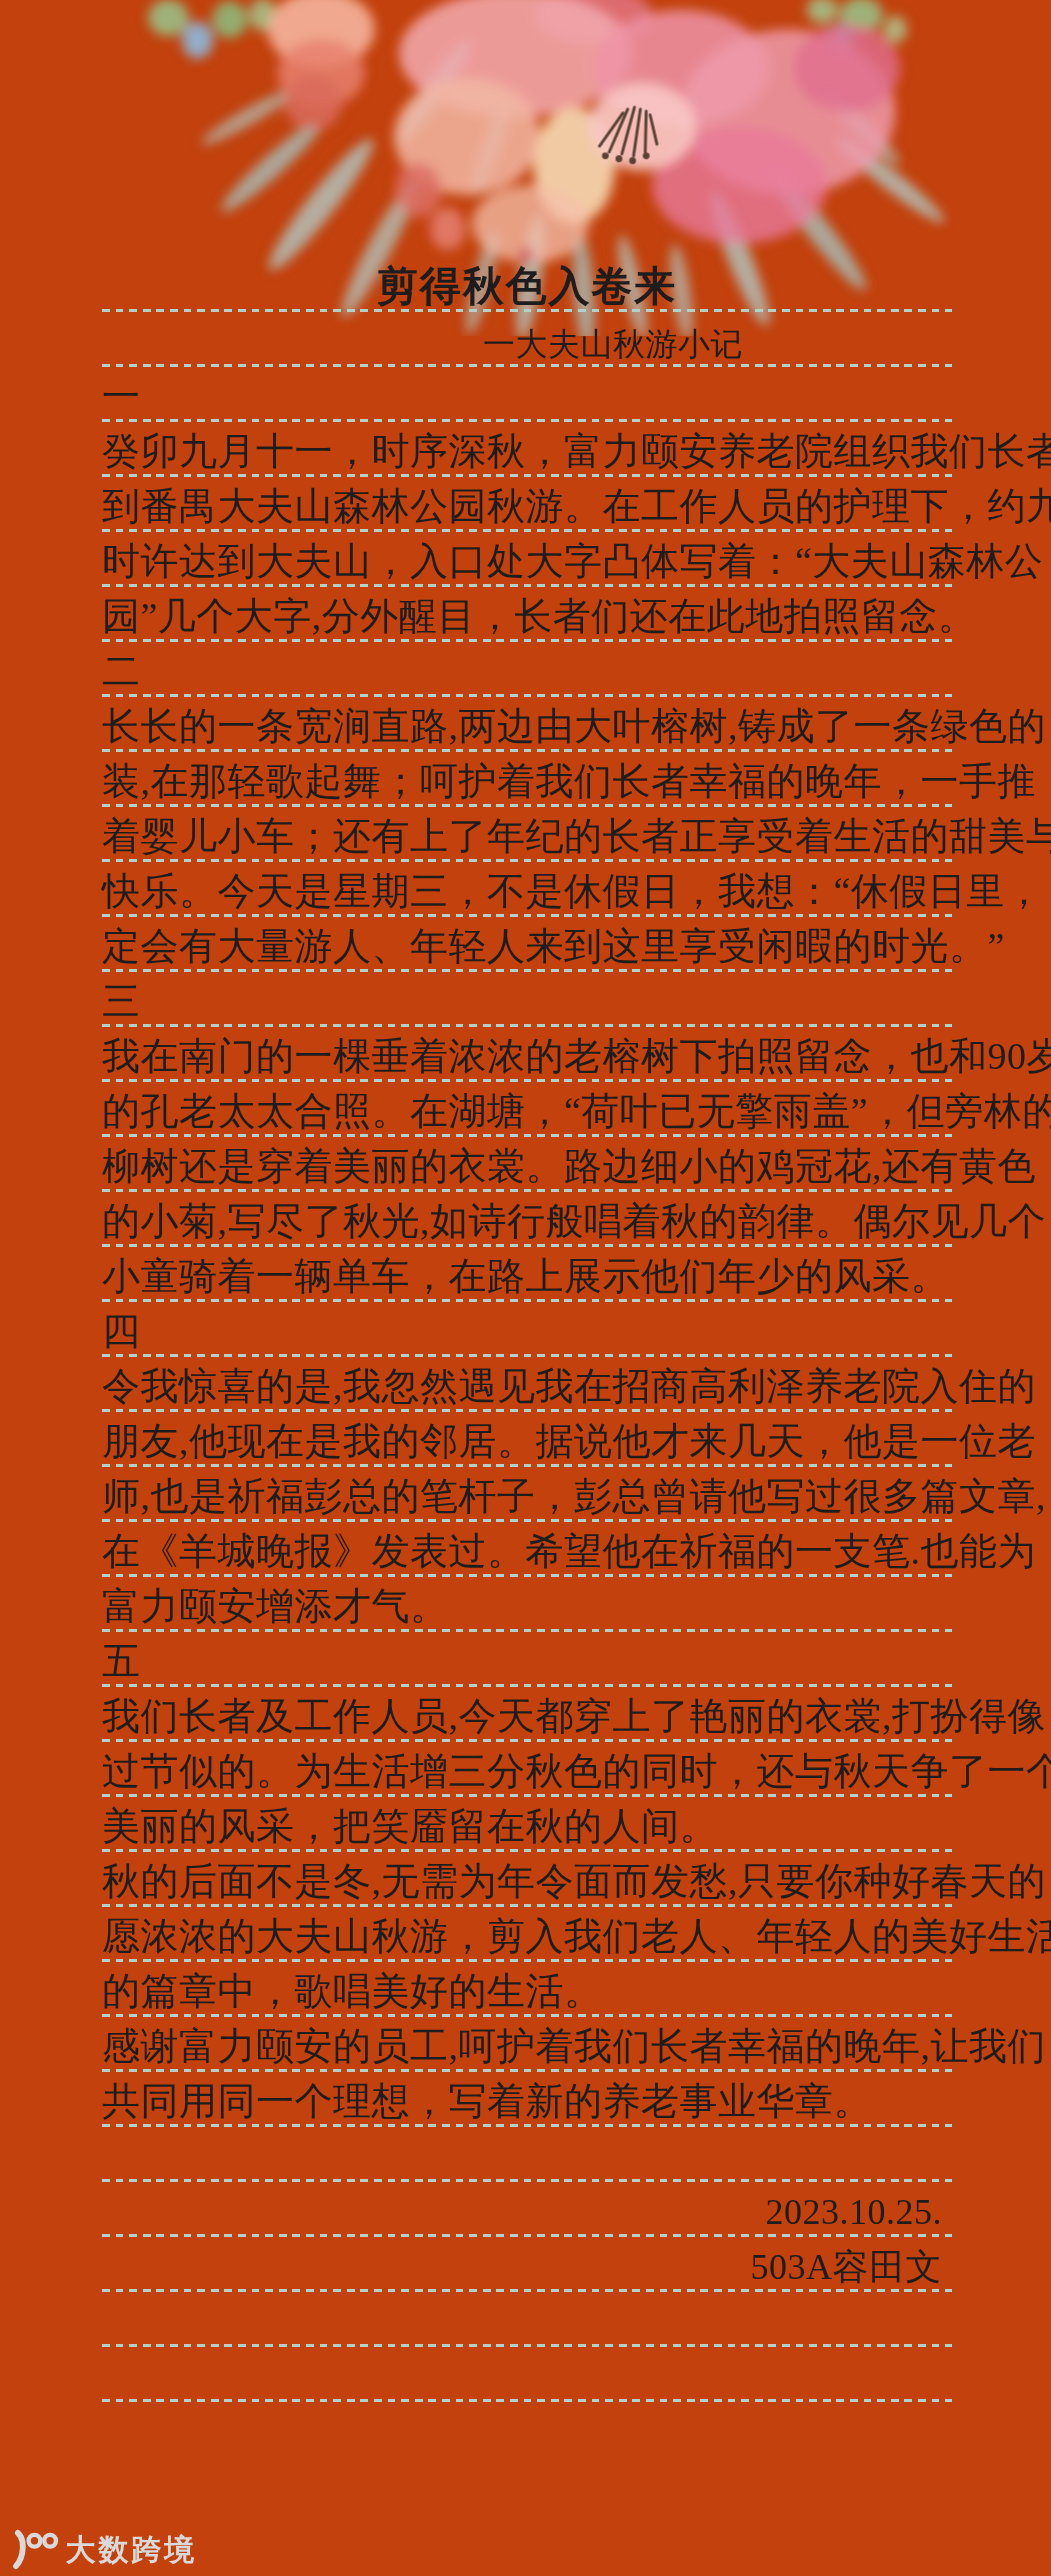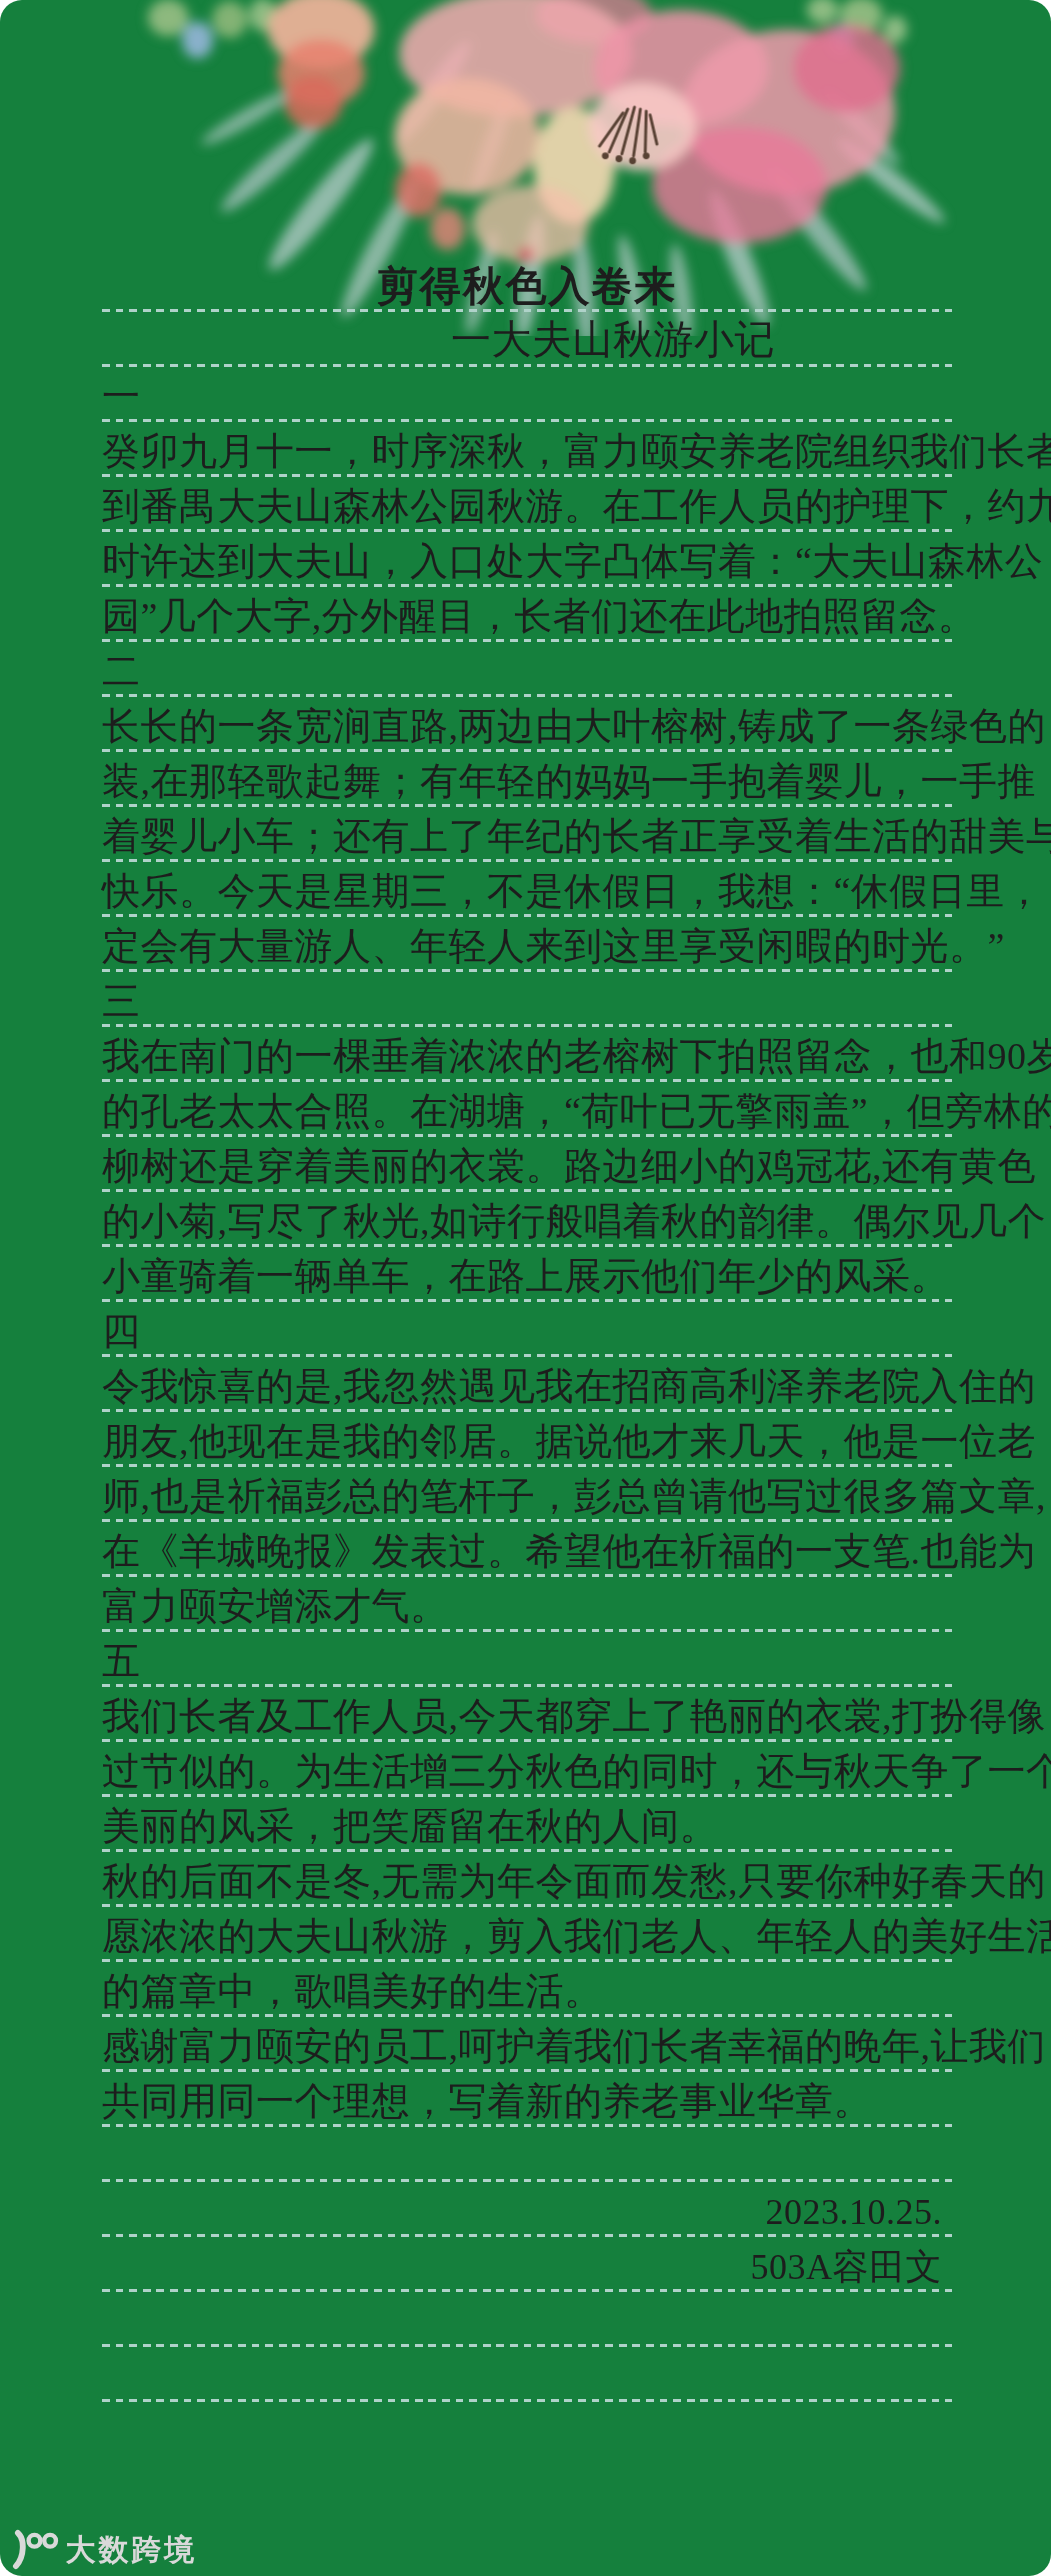--- a/index.html
+++ b/index.html
@@ -1,32 +1,32 @@
 <!DOCTYPE html>
 <html style="--rule: #afd2c9; --ink: #1d1d1d; --wm: #d9d9d9; --flower-pink: #ef9aab; --flower-deep-pink: #e0648c; --flower-peach: #f2b7a4; --flower-cream: #f6d9b4; --leaf-sage: #b2c9c6; --leaf-green: #9abf85; --berry-blue: #8fb3d3; --stamen-brown: #4a3526;"><head>
 <meta charset="utf-8">
 <style>
   html,body{margin:0;padding:0;background:#fff;}
   .page{
-    position:relative;width:1051px;height:2576px;background:#15803d;
-    overflow:hidden;font-family:"Liberation Serif","DejaVu Serif",serif;border-radius:22px;
+    position:relative;width:1051px;height:2576px;background:#c2410c;
+    overflow:hidden;font-family:"Liberation Serif","DejaVu Serif",serif;
   }
   .bouquet{position:absolute;top:0;left:0;width:1051px;height:336px;pointer-events:none;}
   .sheet{position:absolute;left:102px;top:257px;width:850px;}
   .row{position:relative;height:55px;}
   .row::after{
     content:"";position:absolute;left:0;right:0;bottom:0;height:2.9px;
     background:repeating-linear-gradient(90deg,var(--rule,#afd2c9) 0 7.8px,transparent 7.8px 13.6px);
   }
   .txt{
     position:absolute;bottom:6.8px;left:0;white-space:nowrap;
     font-size:38px;color:var(--ink,#1d1d1d);letter-spacing:0.5px;line-height:1;
   }
   .title .txt{left:50%;transform:translateX(-50%);bottom:4.9px;font-size:41px;font-weight:900;letter-spacing:1.9px;}
-  .subtitle .txt{left:50%;transform:translateX(calc(-50% + 86px));font-size:40px;}
+  .subtitle .txt{left:50%;transform:translateX(calc(-50% + 86px));font-size:32px;}
   .right .txt{left:auto;right:10px;font-size:36px;}
   .watermark{
     position:absolute;left:7.8px;top:2527px;height:45px;display:flex;align-items:center;gap:6.8px;
     color:var(--wm,#d9d9d9);font-family:"Liberation Sans","DejaVu Sans",sans-serif;
   }
   .wm-text{font-size:30px;font-weight:bold;letter-spacing:2.9px;line-height:1;text-align:center;}
 </style>
 </head>
 <body>
 
@@ -123,21 +123,21 @@
     <div class="row">
         <span class="txt">园”几个大字,分外醒目，长者们还在此地拍照留念。</span>
       </div>
     <div class="row">
         <span class="txt">二</span>
       </div>
     <div class="row">
         <span class="txt">长长的一条宽涧直路,两边由大叶榕树,铸成了一条绿色的</span>
       </div>
     <div class="row">
-        <span class="txt">装,在那轻歌起舞；有年轻的妈妈一手抱着婴儿，一手推</span>
+        <span class="txt">装,在那轻歌起舞；呵护着我们长者幸福的晚年，一手推</span>
       </div>
     <div class="row">
         <span class="txt">着婴儿小车；还有上了年纪的长者正享受着生活的甜美与</span>
       </div>
     <div class="row">
         <span class="txt">快乐。今天是星期三，不是休假日，我想：“休假日里，</span>
       </div>
     <div class="row">
         <span class="txt">定会有大量游人、年轻人来到这里享受闲暇的时光。”</span>
       </div>

